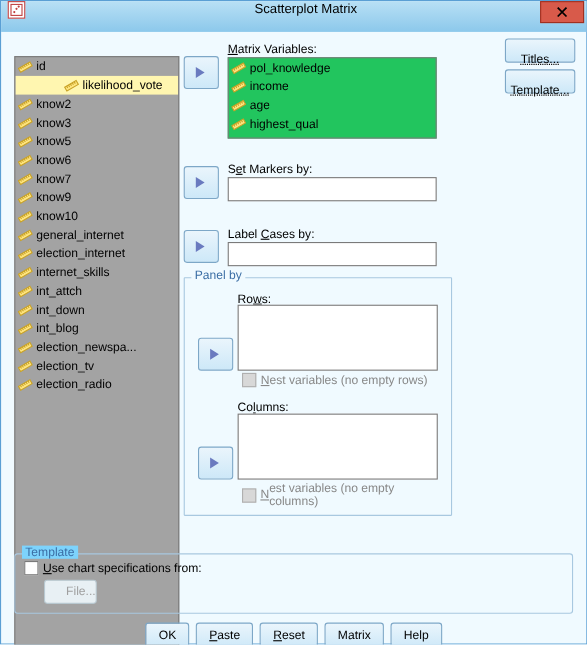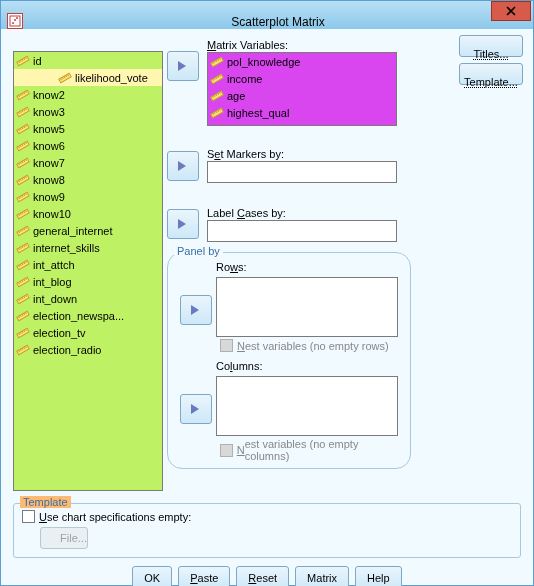--- a/index.html
+++ b/index.html
@@ -1,57 +1,57 @@
 <!DOCTYPE html>
 <html><head>
 <meta charset="utf-8">
 <style>
   * { box-sizing: border-box; font-family: Tahoma, Arial, sans-serif; font-size: 11px; }
   body { margin: 0; padding: 0; background: #fff; }
   .window { width: 534px; height: 586px; background: #f0faff; border: 1px solid #5a9fd4; position: relative; }
-  .titlebar { height: 28px; background: linear-gradient(to bottom,#b8e0f5,#8cc8eb); display: flex; align-items: flex-end; position: relative; }
+  .titlebar { height: 28px; background: linear-gradient(to bottom,#b8e0f5,#8cc8eb); display: flex; align-items: flex-start; position: relative; }
   .titlebar .icon { width: 16px; height: 16px; margin-left: 6px; background: #fff; border: 1px solid #c04040; display: flex; align-items: center; justify-content: center; }
   .titlebar .icon svg { width: 12px; height: 12px; }
   .titlebar .title { flex: 1; text-align: center; color: #000; font-size: 12px; }
   .closebtn { width: 40px; height: 20px; background: #d85a4a; border: 1px solid #a03020; display: flex; align-items: center; justify-content: center; position: absolute; right: 2px; top: 0; }
   .closebtn svg { width: 10px; height: 10px; }
   .content { position: absolute; top: 28px; left: 0; right: 0; bottom: 0; padding: 10px 12px 8px 12px; }
   .main-area { display: flex; height: 460px; }
-  .var-list { width: 150px; height: 440px; background: #bef264; border: 1px solid #7a7a7a; overflow-y: scroll; margin-top: 12px; }
+  .var-list { width: 150px; height: 536px; background: #a3a3a3; border: 1px solid #7a7a7a; overflow-y: scroll; margin-top: 12px; }
   .var-list::-webkit-scrollbar { width: 14px; }
   .var-list::-webkit-scrollbar-track { background: #e8f4fc; }
   .var-list::-webkit-scrollbar-thumb { background: #b8daf0; border: 1px solid #8cb8d8; }
   .var-item { display: flex; align-items: center; padding: 1px 2px; height: 17px; cursor: default; }
   .var-item.selected { background: #fff6b0; padding-left: 44px; }
   .ruler-icon { width: 14px; height: 14px; margin-right: 3px; flex-shrink: 0; }
   .ruler-icon svg { display: block; }
   .var-name { white-space: nowrap; overflow: hidden; }
   .middle { width: 40px; display: flex; flex-direction: column; align-items: center; padding-top: 12px; }
   .arrow-btn { width: 32px; height: 30px; background: linear-gradient(to bottom,#eaf5fc,#cde8f8); border: 1px solid #7da7c7; border-radius: 3px; display: flex; align-items: center; justify-content: center; cursor: pointer; }
   .arrow-btn svg { width: 18px; height: 18px; }
   .right { flex: 1; position: relative; padding-left: 4px; }
   .side-btns { position: absolute; right: -2px; top: -4px; display: flex; flex-direction: column; gap: 6px; }
   .side-btn { width: 64px; height: 22px; background: linear-gradient(to bottom,#eaf5fc,#cde8f8); border: 1px solid #7da7c7; border-radius: 3px; display: flex; align-items: center; justify-content: center; cursor: pointer; }
   .side-btn span { text-decoration: underline; text-decoration-style: dotted; margin-top: 16px; }
   .field-label { margin-bottom: 1px; }
   .field-label .ul { text-decoration: underline; }
-  .listbox { width: 190px; height: 74px; background: #d946ef; border: 1px solid #7a7a7a; overflow-y: scroll; }
+  .listbox { width: 190px; height: 74px; background: #22c55e; border: 1px solid #7a7a7a; overflow-y: scroll; }
   .listbox::-webkit-scrollbar { width: 14px; }
   .listbox::-webkit-scrollbar-track { background: #e8f4fc; }
   .listbox::-webkit-scrollbar-thumb { background: #b8daf0; border: 1px solid #8cb8d8; }
   .textbox { width: 190px; height: 22px; background: #fff; border: 1px solid #7a7a7a; }
-  .panel-group { border: 1px solid #a8c8e0; border-radius: 15px; margin-top: 10px; padding: 6px 8px 6px 8px; position: relative; width: 244px; margin-left: -40px; }
+  .panel-group { border: 1px solid #a8c8e0; border-radius: 1px; margin-top: 10px; padding: 6px 8px 6px 8px; position: relative; width: 244px; margin-left: -40px; }
   .panel-group .legend { position: absolute; top: -8px; left: 6px; color: #3b6ea5; background: #f0faff; padding: 0 3px; }
-  .panel-row { display: flex; align-items: flex-start; margin-top: 2px; }
+  .panel-row { display: flex; align-items: flex-end; margin-top: 2px; }
   .panel-row .arrow-col { width: 40px; display: flex; align-items: center; justify-content: center; margin-top: 18px; }
   .panel-box { width: 182px; height: 60px; background: #fff; border: 1px solid #7a7a7a; }
   .checkline { display: flex; align-items: center; margin-top: 2px; margin-left: 44px; color: #888; }
   .checkline .cbx { width: 13px; height: 13px; background: #d8d8d8; border: 1px solid #b0b0b0; margin-right: 4px; }
   .template-group { border: 1px solid #a8c8e0; border-radius: 3px; margin-top: 4px; padding: 6px 8px 8px 8px; position: relative; width: 100%; }
-  .template-group .legend { position: absolute; top: -8px; left: 6px; color: #3b6ea5; background: #fdba74; padding: 0 3px; text-align: center; }
+  .template-group .legend { position: absolute; top: -8px; left: 6px; color: #3b6ea5; background: #7dd3fc; padding: 0 3px; text-align: center; }
   .tpl-line { display: flex; align-items: center; }
   .tpl-line .cbx { width: 13px; height: 13px; background: #fff; border: 1px solid #7a7a7a; margin-right: 4px; }
   .file-btn { width: 48px; height: 22px; margin-top: 4px; margin-left: 18px; background: #e8f0f4; border: 1px solid #b8c8d0; color: #a0a0a0; border-radius: 3px; display: flex; align-items: center; justify-content: flex-end; }
   .bottom-btns { display: flex; justify-content: center; gap: 6px; margin-top: 8px; }
   .btn { height: 24px; padding: 0 11px; background: linear-gradient(to bottom,#eaf5fc,#cde8f8); border: 1px solid #7da7c7; border-radius: 3px; display: flex; align-items: center; justify-content: center; cursor: pointer; }
   .sp { height: 10px; }
 </style>
 </head>
 <body>
 
@@ -188,35 +188,20 @@
                 <g transform="rotate(-30 7 7)">
                   <rect x="1" y="5" width="12" height="4" fill="#ffe680" stroke="#c9a227"></rect>
                   <line x1="3" y1="5" x2="3" y2="7" stroke="#c9a227"></line>
                   <line x1="5" y1="5" x2="5" y2="7" stroke="#c9a227"></line>
                   <line x1="7" y1="5" x2="7" y2="7" stroke="#c9a227"></line>
                   <line x1="9" y1="5" x2="9" y2="7" stroke="#c9a227"></line>
                   <line x1="11" y1="5" x2="11" y2="7" stroke="#c9a227"></line>
                 </g>
               </svg>
             </span>
-            <span class="var-name">know8</span>
-          </div>
-          <div class="var-item">
-            <span class="ruler-icon">
-              <svg viewBox="0 0 14 14">
-                <g transform="rotate(-30 7 7)">
-                  <rect x="1" y="5" width="12" height="4" fill="#ffe680" stroke="#c9a227"></rect>
-                  <line x1="3" y1="5" x2="3" y2="7" stroke="#c9a227"></line>
-                  <line x1="5" y1="5" x2="5" y2="7" stroke="#c9a227"></line>
-                  <line x1="7" y1="5" x2="7" y2="7" stroke="#c9a227"></line>
-                  <line x1="9" y1="5" x2="9" y2="7" stroke="#c9a227"></line>
-                  <line x1="11" y1="5" x2="11" y2="7" stroke="#c9a227"></line>
-                </g>
-              </svg>
-            </span>
             <span class="var-name">know9</span>
           </div>
           <div class="var-item">
             <span class="ruler-icon">
               <svg viewBox="0 0 14 14">
                 <g transform="rotate(-30 7 7)">
                   <rect x="1" y="5" width="12" height="4" fill="#ffe680" stroke="#c9a227"></rect>
                   <line x1="3" y1="5" x2="3" y2="7" stroke="#c9a227"></line>
                   <line x1="5" y1="5" x2="5" y2="7" stroke="#c9a227"></line>
                   <line x1="7" y1="5" x2="7" y2="7" stroke="#c9a227"></line>
@@ -248,20 +233,35 @@
                 <g transform="rotate(-30 7 7)">
                   <rect x="1" y="5" width="12" height="4" fill="#ffe680" stroke="#c9a227"></rect>
                   <line x1="3" y1="5" x2="3" y2="7" stroke="#c9a227"></line>
                   <line x1="5" y1="5" x2="5" y2="7" stroke="#c9a227"></line>
                   <line x1="7" y1="5" x2="7" y2="7" stroke="#c9a227"></line>
                   <line x1="9" y1="5" x2="9" y2="7" stroke="#c9a227"></line>
                   <line x1="11" y1="5" x2="11" y2="7" stroke="#c9a227"></line>
                 </g>
               </svg>
             </span>
+            <span class="var-name">election_internet</span>
+          </div>
+          <div class="var-item">
+            <span class="ruler-icon">
+              <svg viewBox="0 0 14 14">
+                <g transform="rotate(-30 7 7)">
+                  <rect x="1" y="5" width="12" height="4" fill="#ffe680" stroke="#c9a227"></rect>
+                  <line x1="3" y1="5" x2="3" y2="7" stroke="#c9a227"></line>
+                  <line x1="5" y1="5" x2="5" y2="7" stroke="#c9a227"></line>
+                  <line x1="7" y1="5" x2="7" y2="7" stroke="#c9a227"></line>
+                  <line x1="9" y1="5" x2="9" y2="7" stroke="#c9a227"></line>
+                  <line x1="11" y1="5" x2="11" y2="7" stroke="#c9a227"></line>
+                </g>
+              </svg>
+            </span>
             <span class="var-name">internet_skills</span>
           </div>
           <div class="var-item">
             <span class="ruler-icon">
               <svg viewBox="0 0 14 14">
                 <g transform="rotate(-30 7 7)">
                   <rect x="1" y="5" width="12" height="4" fill="#ffe680" stroke="#c9a227"></rect>
                   <line x1="3" y1="5" x2="3" y2="7" stroke="#c9a227"></line>
                   <line x1="5" y1="5" x2="5" y2="7" stroke="#c9a227"></line>
                   <line x1="7" y1="5" x2="7" y2="7" stroke="#c9a227"></line>
@@ -278,36 +278,36 @@
                 <g transform="rotate(-30 7 7)">
                   <rect x="1" y="5" width="12" height="4" fill="#ffe680" stroke="#c9a227"></rect>
                   <line x1="3" y1="5" x2="3" y2="7" stroke="#c9a227"></line>
                   <line x1="5" y1="5" x2="5" y2="7" stroke="#c9a227"></line>
                   <line x1="7" y1="5" x2="7" y2="7" stroke="#c9a227"></line>
                   <line x1="9" y1="5" x2="9" y2="7" stroke="#c9a227"></line>
                   <line x1="11" y1="5" x2="11" y2="7" stroke="#c9a227"></line>
                 </g>
               </svg>
             </span>
+            <span class="var-name">int_down</span>
+          </div>
+          <div class="var-item">
+            <span class="ruler-icon">
+              <svg viewBox="0 0 14 14">
+                <g transform="rotate(-30 7 7)">
+                  <rect x="1" y="5" width="12" height="4" fill="#ffe680" stroke="#c9a227"></rect>
+                  <line x1="3" y1="5" x2="3" y2="7" stroke="#c9a227"></line>
+                  <line x1="5" y1="5" x2="5" y2="7" stroke="#c9a227"></line>
+                  <line x1="7" y1="5" x2="7" y2="7" stroke="#c9a227"></line>
+                  <line x1="9" y1="5" x2="9" y2="7" stroke="#c9a227"></line>
+                  <line x1="11" y1="5" x2="11" y2="7" stroke="#c9a227"></line>
+                </g>
+              </svg>
+            </span>
             <span class="var-name">int_blog</span>
-          </div>
-          <div class="var-item">
-            <span class="ruler-icon">
-              <svg viewBox="0 0 14 14">
-                <g transform="rotate(-30 7 7)">
-                  <rect x="1" y="5" width="12" height="4" fill="#ffe680" stroke="#c9a227"></rect>
-                  <line x1="3" y1="5" x2="3" y2="7" stroke="#c9a227"></line>
-                  <line x1="5" y1="5" x2="5" y2="7" stroke="#c9a227"></line>
-                  <line x1="7" y1="5" x2="7" y2="7" stroke="#c9a227"></line>
-                  <line x1="9" y1="5" x2="9" y2="7" stroke="#c9a227"></line>
-                  <line x1="11" y1="5" x2="11" y2="7" stroke="#c9a227"></line>
-                </g>
-              </svg>
-            </span>
-            <span class="var-name">int_down</span>
           </div>
           <div class="var-item">
             <span class="ruler-icon">
               <svg viewBox="0 0 14 14">
                 <g transform="rotate(-30 7 7)">
                   <rect x="1" y="5" width="12" height="4" fill="#ffe680" stroke="#c9a227"></rect>
                   <line x1="3" y1="5" x2="3" y2="7" stroke="#c9a227"></line>
                   <line x1="5" y1="5" x2="5" y2="7" stroke="#c9a227"></line>
                   <line x1="7" y1="5" x2="7" y2="7" stroke="#c9a227"></line>
                   <line x1="9" y1="5" x2="9" y2="7" stroke="#c9a227"></line>
@@ -505,21 +505,21 @@
         </div>
       </div>
     </div>
 
     <div class="template-group">
       <div class="legend">Template</div>
       <div class="tpl-line">
         <div class="cbx"></div>
           <span></span>
           <span style="text-decoration:underline">U</span>
-          <span>se chart specifications empty:</span>
+          <span>se chart specifications from:</span>
       </div>
       <div class="file-btn">
           <span>File...</span>
         </div>
     </div>
 
     <div class="bottom-btns">
       <div class="btn">
           <span>OK</span>
         </div>

